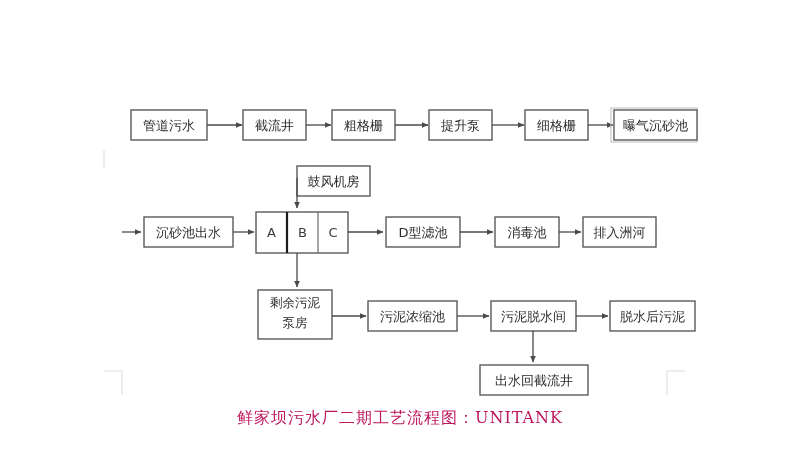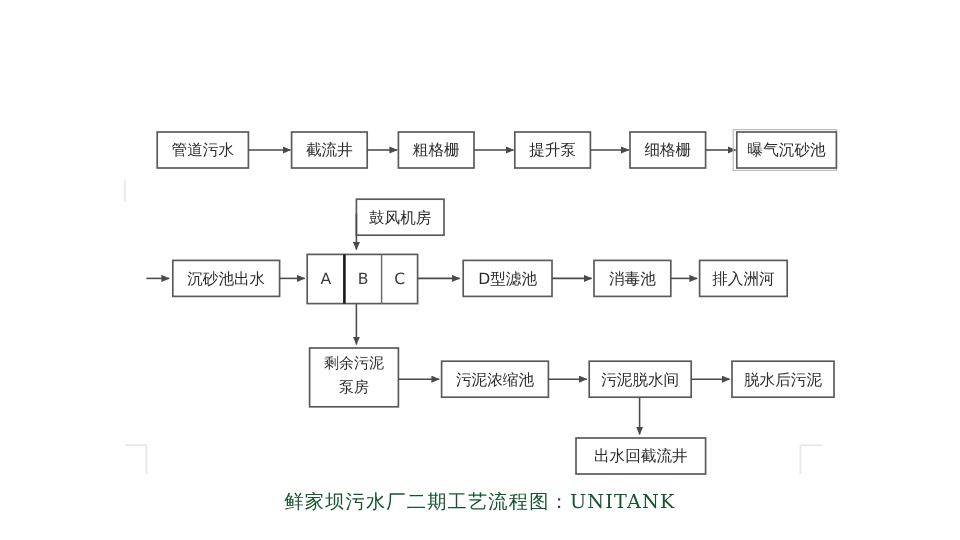--- a/index.html
+++ b/index.html
@@ -68,21 +68,21 @@
   }
   .caption {
     position: absolute;
     left: 0;
     top: 408px;
     width: 800px;
     text-align: center;
     font-family: "DejaVu Serif", "Liberation Serif", serif;
     font-size: 16px;
     letter-spacing: 1px;
-    color: #14532d;
+    color: #be185d;
     white-space: nowrap;
   }
 </style>
 </head>
 <body>
 
 <svg id="canvas" viewBox="0 0 800 450">
   <defs>
     <marker id="arrowhead" markerWidth="7" markerHeight="6" refX="6.5" refY="3" orient="auto" markerUnits="userSpaceOnUse">
       <path d="M0,0 L7,3 L0,6 z" fill="#4a4a4a"></path>

